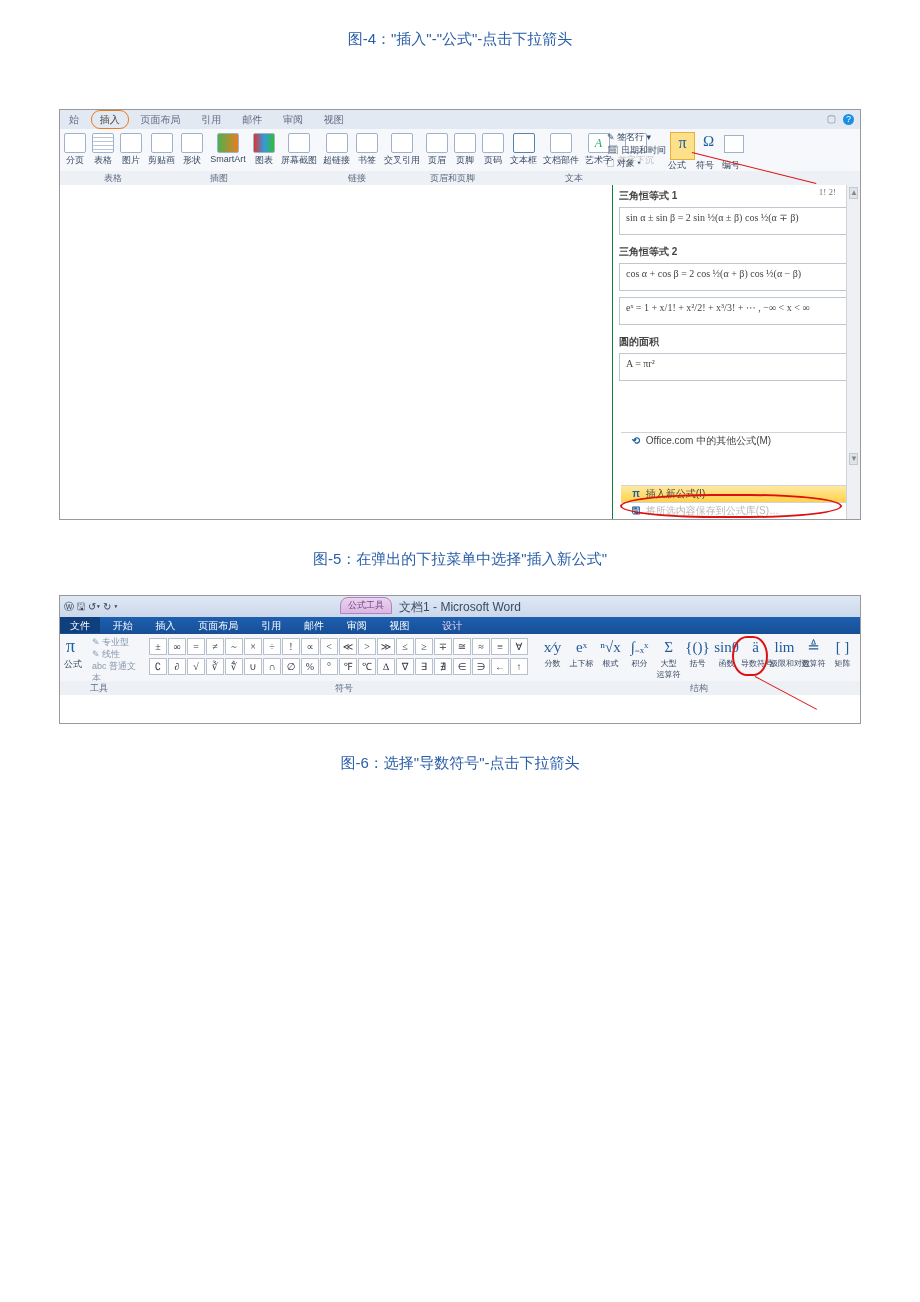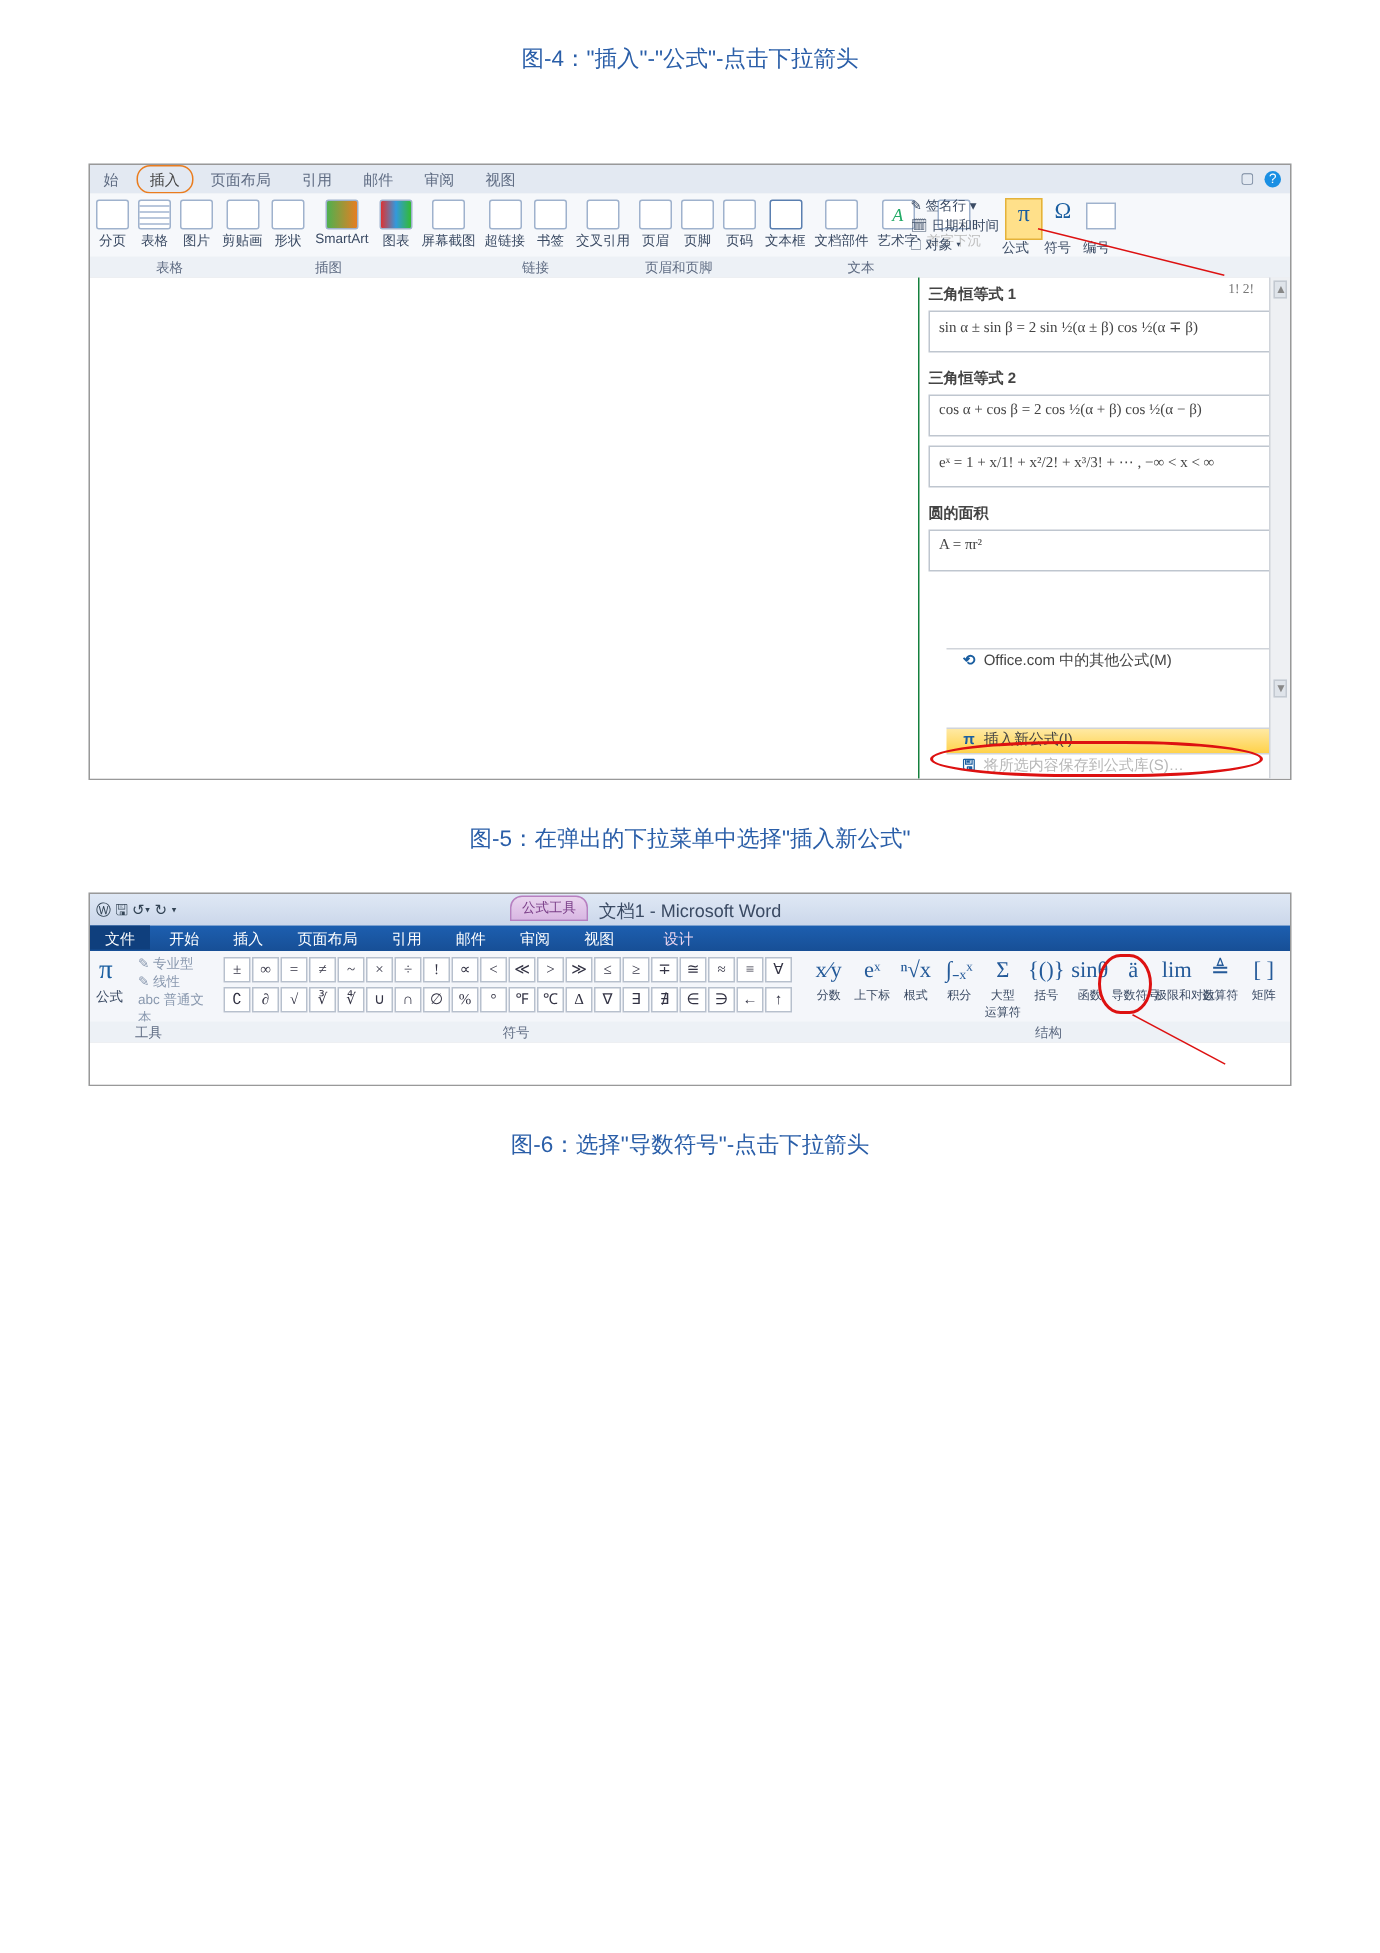--- a/index.html
+++ b/index.html
@@ -14,21 +14,21 @@
   .s1-help{position:absolute;right:6px;top:3px;font-size:10px;}
   .s1-help .q{display:inline-block;width:11px;height:11px;border-radius:50%;background:#1a8fe3;color:#fff;text-align:center;line-height:11px;font-size:9px;}
   .s1-ribbon{position:absolute;left:0;top:19px;right:0;height:56px;background:#f6f8fb;border-bottom:1px solid #c8ccd2;}
   .ico{display:inline-block;text-align:center;font-size:9px;color:#3a4a63;vertical-align:top;margin-top:2px;}
   .ico .box{width:20px;height:18px;margin:0 auto 1px;border:1px solid #9fb2cd;background:#fff;border-radius:2px;}
   .s1-right{position:absolute;right:0;top:75px;bottom:0;width:247px;background:#fff;border-left:1px solid #15803d;}
   .s1-doc{position:absolute;left:0;top:75px;right:247px;bottom:0;background:#fff;}
   
   .eq-head{font-size:10px;font-weight:bold;color:#444;padding:4px 6px 4px;}
   .eq-box{margin:0 6px 6px;border:1px solid #bfc6cf;padding:4px 6px;font-size:10px;color:#444;min-height:18px;font-family:"Cambria Math",serif;}
-  .eq-menu{position:absolute;left:18px;right:0;bottom:0;}
+  .eq-menu{position:absolute;left:8px;right:0;bottom:0;}
   .eq-menu .row{height:16px;line-height:16px;font-size:10px;padding:0 8px;border-top:1px solid #d0d4da;color:#444;position:relative;}
   .eq-menu .row .glyph{display:inline-block;width:14px;text-align:center;color:#1a5ea0;font-weight:bold;}
   .eq-menu .hi{background:linear-gradient(#ffe9a3,#ffd24a);margin-top:36px;}
   .eq-menu .dim{color:#b8b8b8;}
   .s1-annot{position:absolute;border:2px solid #d11;border-radius:50%/60%;}
   .s1-line{position:absolute;background:#d11;height:1px;transform-origin:left center;}
   
   .pi-btn{position:absolute;width:23px;height:26px;background:#ffe08a;border:1px solid #e4b23a;text-align:center;font-family:serif;font-size:16px;color:#1a5ea0;line-height:20px;}
   .om-btn{position:absolute;width:21px;height:20px;text-align:center;font-family:serif;font-size:15px;color:#1a5ea0;}
   .s1-scroll{position:absolute;right:0;top:75px;bottom:0;width:13px;background:#eef0f3;border-left:1px solid #d0d4da;}

